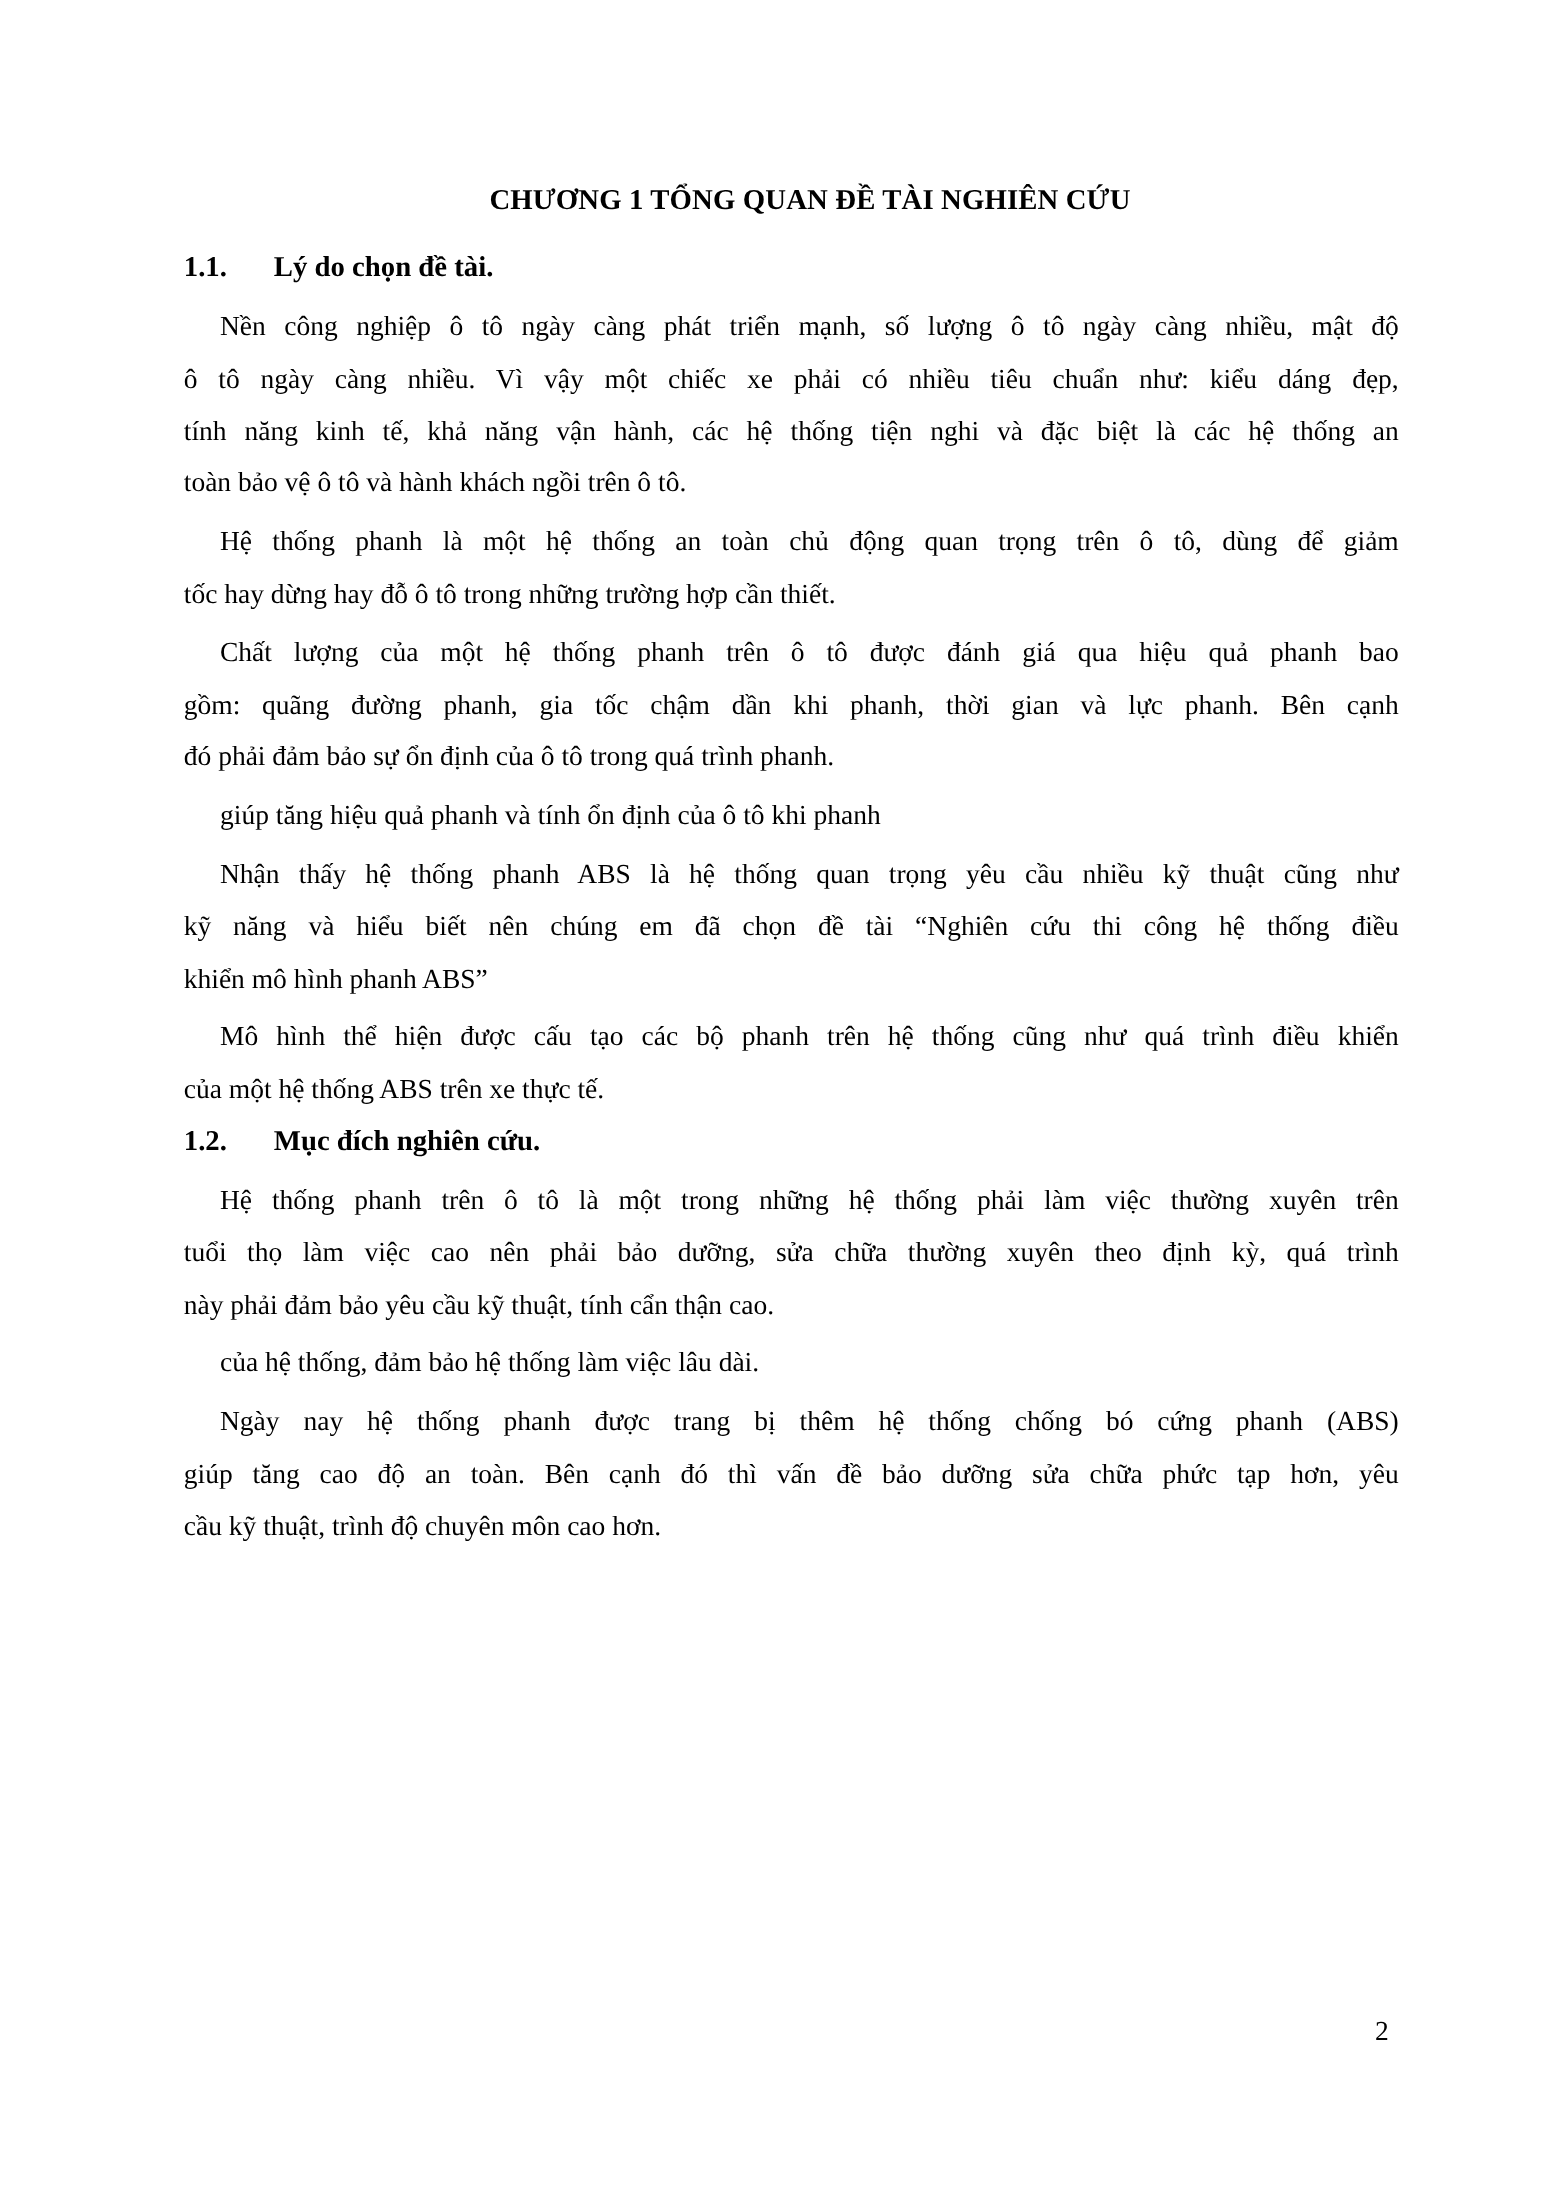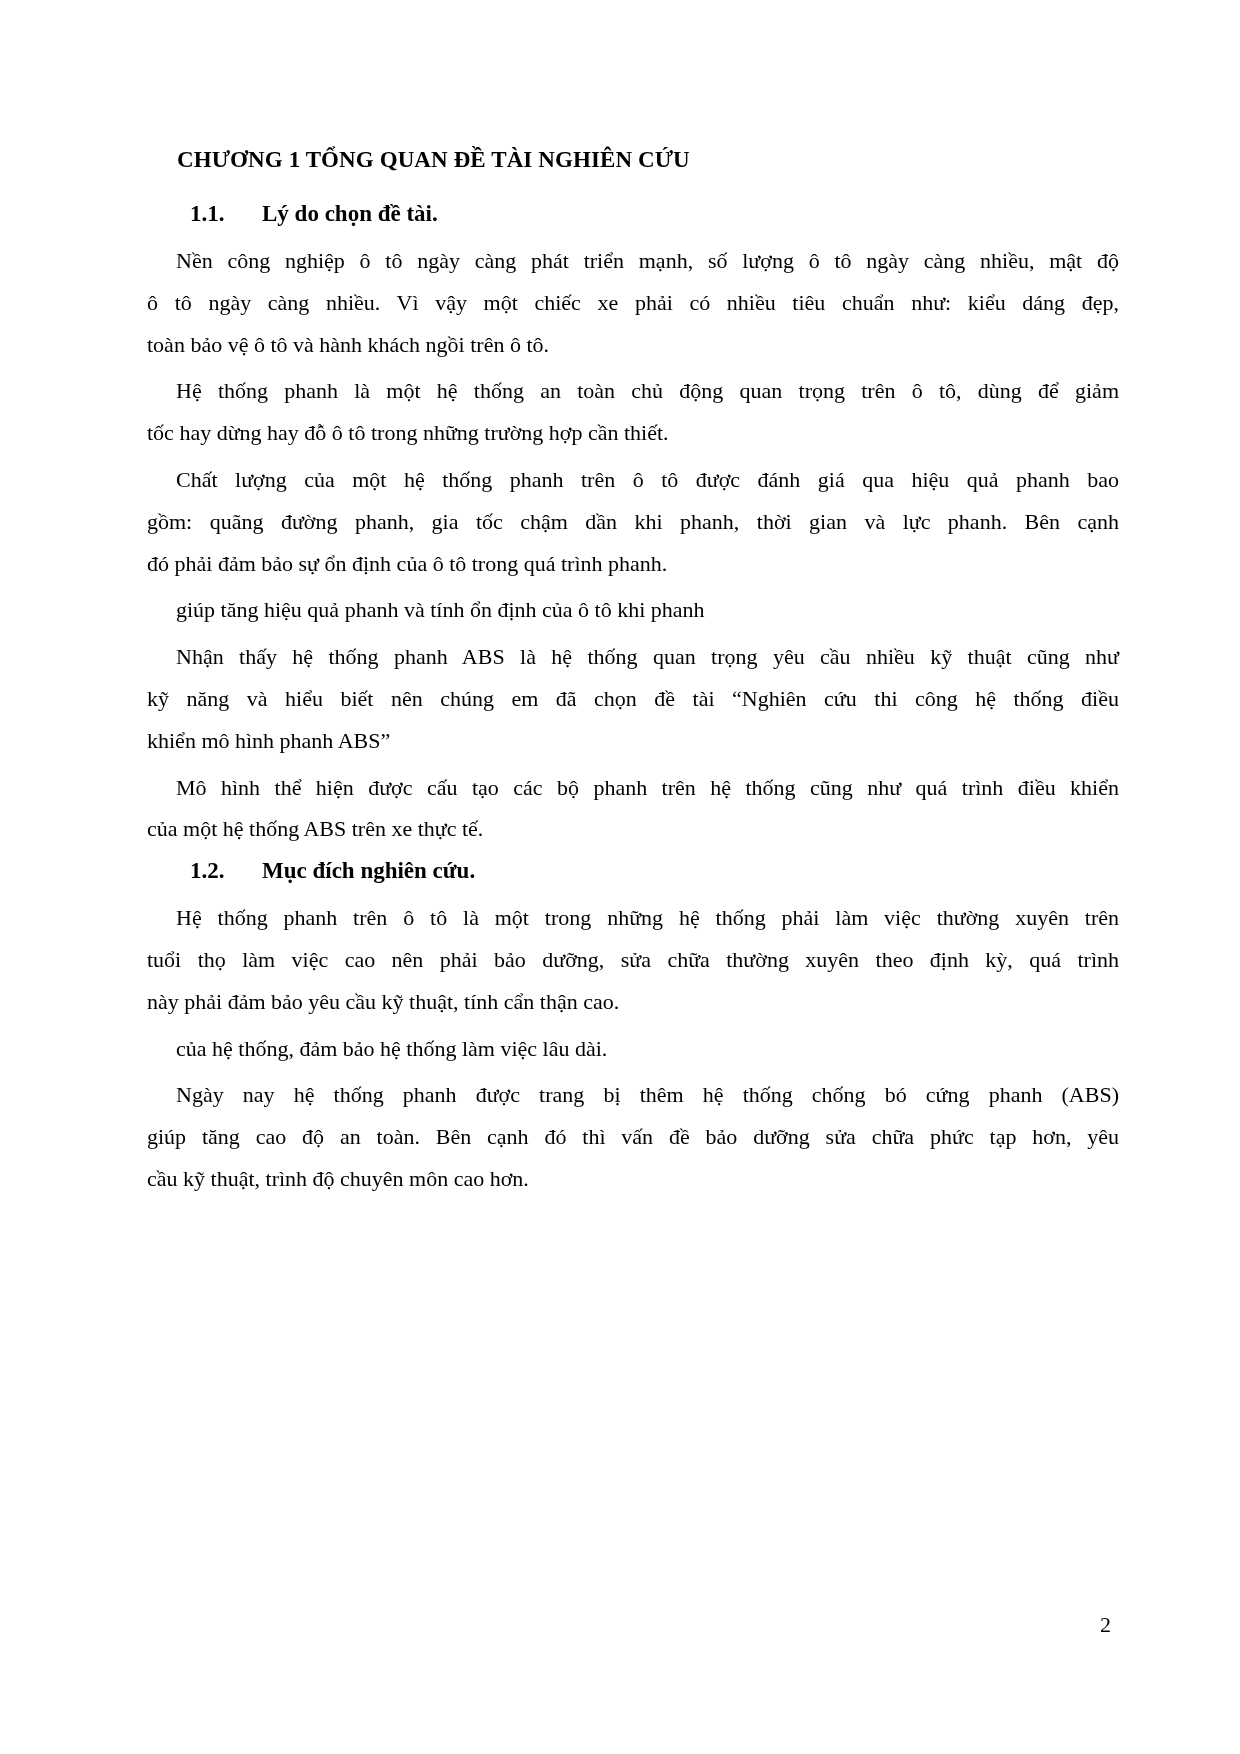--- a/index.html
+++ b/index.html
@@ -22,38 +22,38 @@
       height: 1754px;
       background: #ffffff;
     }
     .content {
       position: absolute;
       left: 147px;
       top: 144px;
       width: 972px;
     }
     .chapter-title {
+      text-align: center;
       font-weight: bold;
       font-size: 23px;
       line-height: 32px;
       margin: 0 0 22px 0;
       padding-left: 30px;
       letter-spacing: 0.1px;
     }
     .section-heading {
       display: flex;
       font-weight: bold;
       font-size: 23px;
       line-height: 32px;
       margin: 0 0 10px 0;
     }
     .section-heading .num {
       width: 72px;
       flex: 0 0 72px;
-      margin-left: 43px;
     }
     .para {
       font-size: 22px;
       line-height: 41.8px;
       text-align: justify;
       text-indent: 29px;
       margin: 0 0 5px 0;
     }
     .para .line {
       display: block;
@@ -84,20 +84,21 @@
     <h1 class="chapter-title">CHƯƠNG 1 TỔNG QUAN ĐỀ TÀI NGHIÊN CỨU</h1>
 
     <div class="section-heading">
       <span class="num">1.1.</span>
       <span class="title">Lý do chọn đề tài.</span>
     </div>
 
     <p class="para">
       <span class="line">Nền công nghiệp ô tô ngày càng phát triển mạnh, số lượng ô tô ngày càng nhiều, mật độ</span>
       <span class="line">ô tô ngày càng nhiều. Vì vậy một chiếc xe phải có nhiều tiêu chuẩn như: kiểu dáng đẹp,</span>
+      <span class="line">tính năng kinh tế, khả năng vận hành, các hệ thống tiện nghi và đặc biệt là các hệ thống an</span>
       <span class="line last">toàn bảo vệ ô tô và hành khách ngồi trên ô tô.</span>
     </p>
 
     <p class="para">
       <span class="line">Hệ thống phanh là một hệ thống an toàn chủ động quan trọng trên ô tô, dùng để giảm</span>
       <span class="line last">tốc hay dừng hay đỗ ô tô trong những trường hợp cần thiết.</span>
     </p>
 
     <p class="para">
       <span class="line">Chất lượng của một hệ thống phanh trên ô tô được đánh giá qua hiệu quả phanh bao</span>

